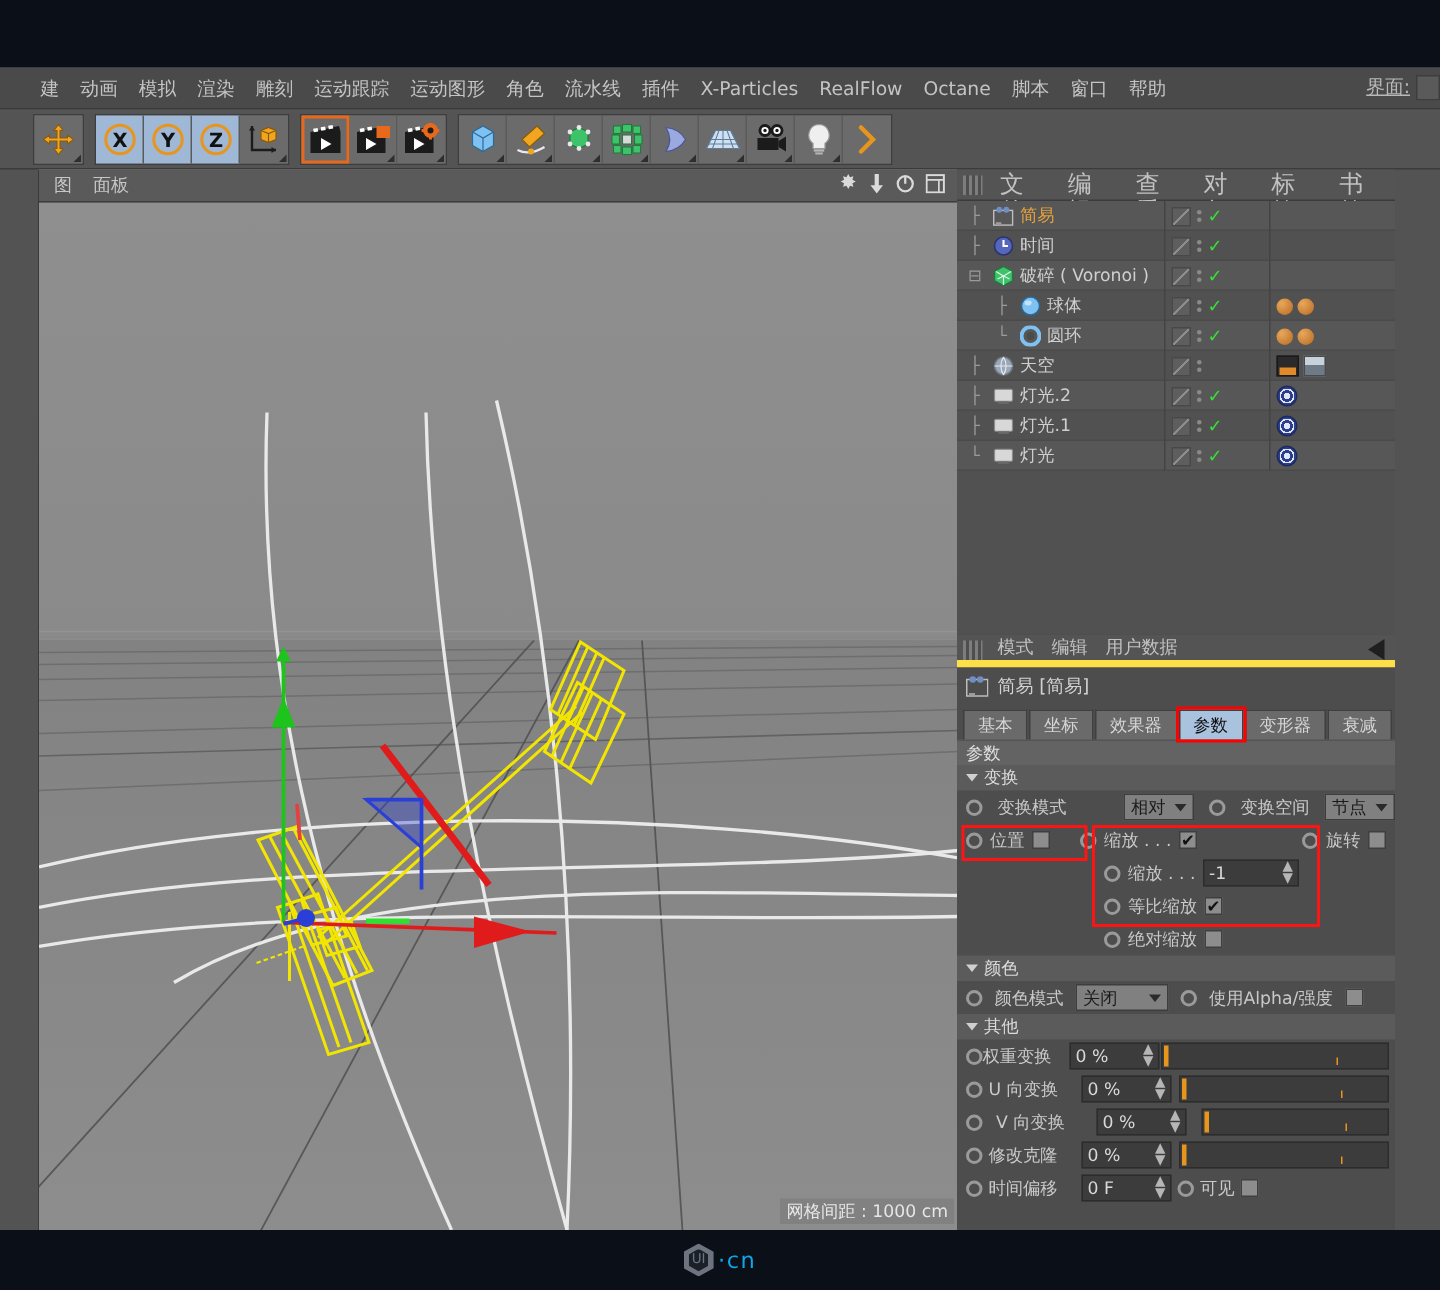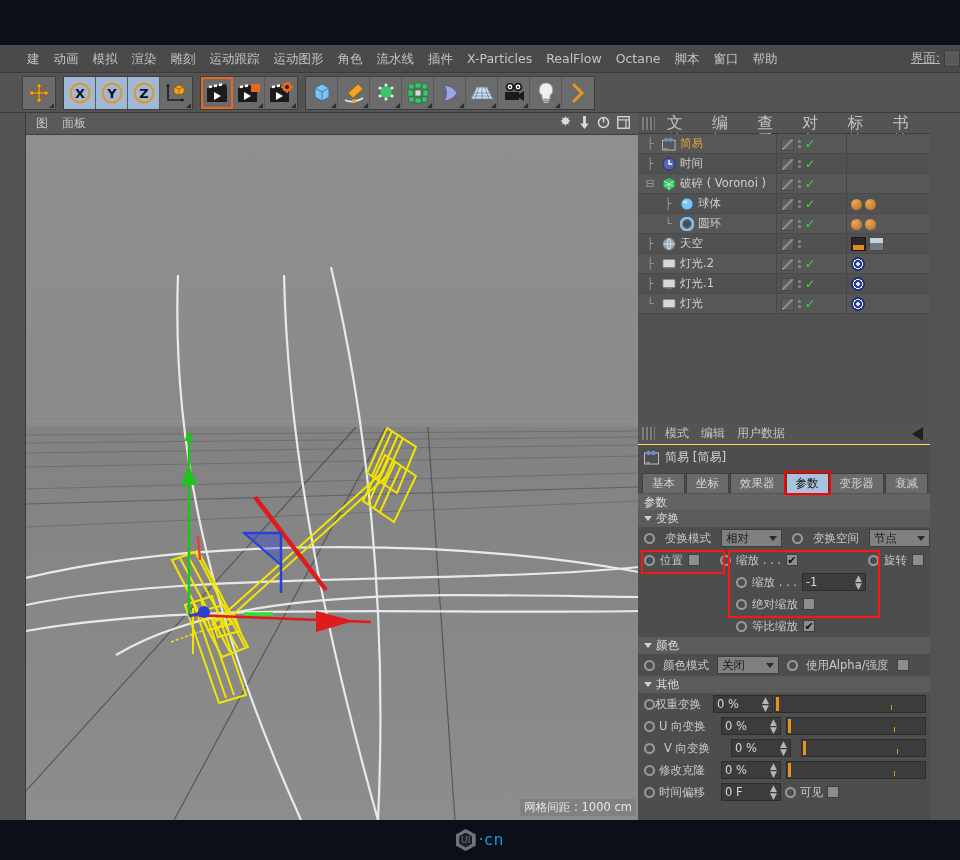--- a/index.html
+++ b/index.html
@@ -106,22 +106,22 @@
      background:radial-gradient(circle at 50% 50%,#dfe6f5 0 2px,#2d3e8c 2px 4px,#dfe6f5 4px 5px,#2d3e8c 5px 7px);
      border:1px solid #1d2a5e;}
   .skytag{ width:15px;height:14px; background:#8f9aa8;
      background-image:linear-gradient(#c8d2dd 0 45%, #6f7a87 45% 100%); border:1px solid #4a4a4a;}
   .clap{ width:15px;height:14px; background:#2a2a2a; border:1px solid #1a1a1a;
      position:relative;}
   .clap:after{content:"";position:absolute;left:1px;bottom:0;right:1px;height:5px;background:#e08a2a;}
 
   
   .attr{ position:absolute; left:0; top:310px; width:292px; height:397px; background:#4d4d4d;}
-  .attr-head{ height:22px; background:#545454; border-bottom:1px solid #fde047;
-     display:flex; align-items:center; padding-left:4px;}
+  .attr-head{ height:22px; background:#545454; border-bottom:5px solid #fde047;
+     display:flex; align-items:flex-end; padding-left:4px;}
   .attr-head .pm{font-size:12px;color:#c2c2c2;padding:0 6px;}
   .arrow-l{ margin-left:auto; margin-right:7px; width:0;height:0;
      border-top:7px solid transparent;border-bottom:7px solid transparent;
      border-right:11px solid #1f1f1f;}
   .attr-obj{ height:24px; display:flex; align-items:center; gap:6px; padding-left:6px;
      background:#4d4d4d;}
   .attr-obj .ico{ width:15px;height:15px;}
   .attr-obj span{ font-size:12px;color:#d2d2d2;}
   .tabs{ height:24px; display:flex; align-items:flex-end; padding-left:4px; gap:1px;
      background:#4d4d4d;}
@@ -746,21 +746,21 @@
       <div class="sectitle">参数</div>
 
       <div class="group">
         <i class="tri"></i>
         <span>变换</span>
       </div>
 
       <div class="prow" style="gap:10px;">
         <i class="rad"></i>
         <span class="plabel">变换模式</span>
-        <div class="sel-box" style="width:62px;">
+        <div class="sel-box" style="width:62px;margin-left:28px;">
           <span>相对</span>
           <i class="tri"></i>
         </div>
         <i class="rad"></i>
         <span class="plabel">变换空间</span>
         <div class="sel-box" style="width:62px;">
           <span>节点</span>
           <i class="tri"></i>
         </div>
       </div>
@@ -785,28 +785,28 @@
           <i class="rad"></i>
           <span class="plabel">缩放 . . .</span>
           <div class="numfield" style="width:64px;">
             <span>-1</span>
             <span class="spin">▲<br>▼</span>
           </div>
         </div>
 
         <div class="prow" style="gap:5px; padding-left:98px;">
           <i class="rad"></i>
+          <span class="plabel">等比缩放</span>
+          <span class="cbox on"></span>
+        </div>
+
+        <div class="prow" style="gap:5px; padding-left:98px;">
+          <i class="rad"></i>
           <span class="plabel">绝对缩放</span>
           <span class="cbox off"></span>
-        </div>
-
-        <div class="prow" style="gap:5px; padding-left:98px;">
-          <i class="rad"></i>
-          <span class="plabel">等比缩放</span>
-          <span class="cbox on"></span>
         </div>
 
         <div class="redbox" style="left:3px; top:1px; width:84px; height:24px;"></div>
         <div class="redbox" style="left:90px; top:1px; width:152px; height:68px;"></div>
       </div>
 
       <div class="group">
         <i class="tri"></i>
         <span>颜色</span>
       </div>

